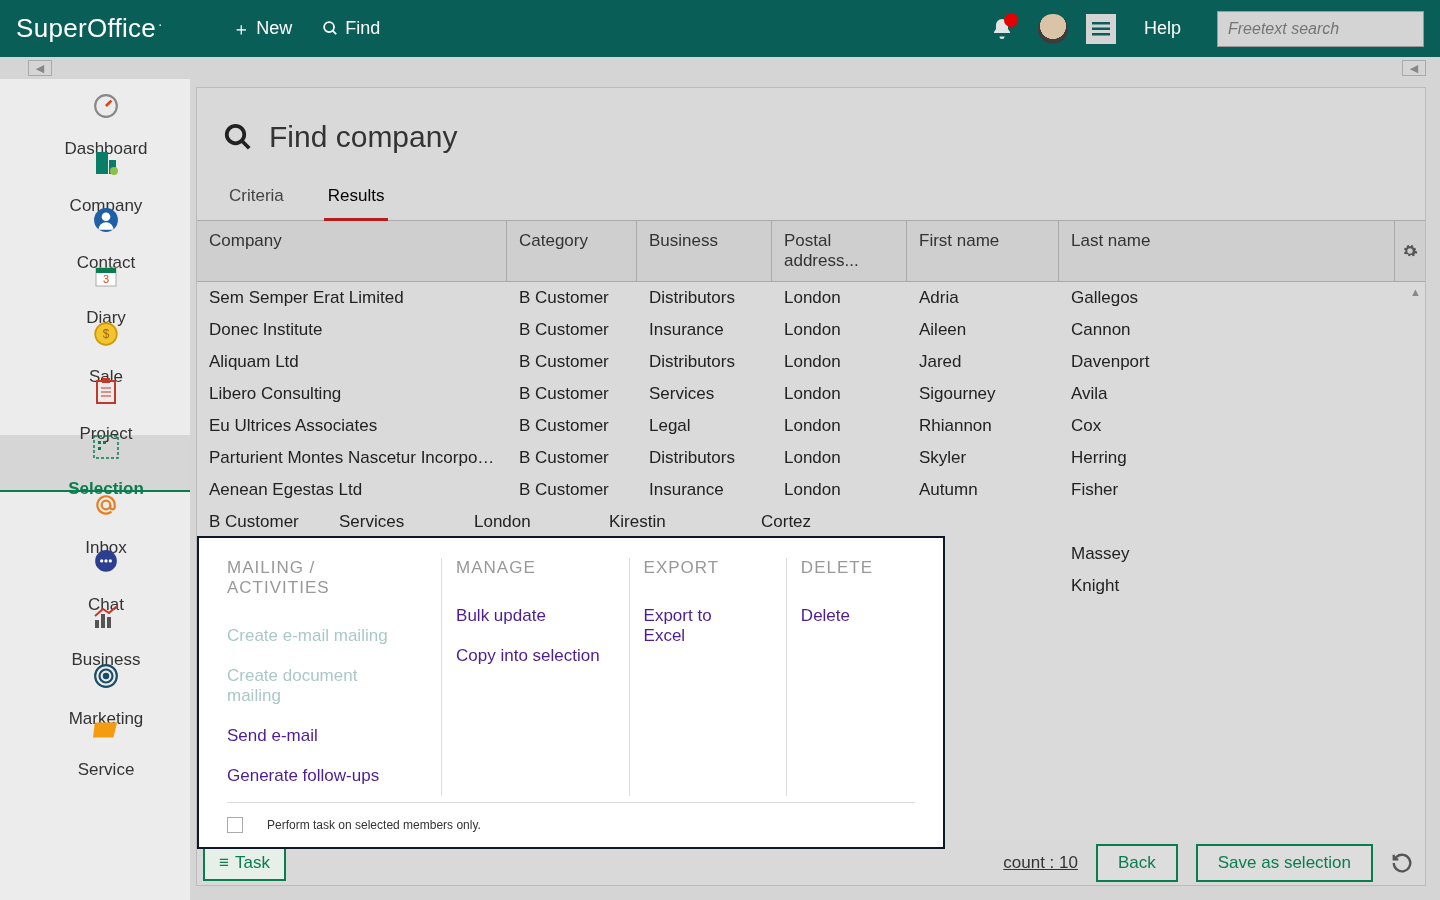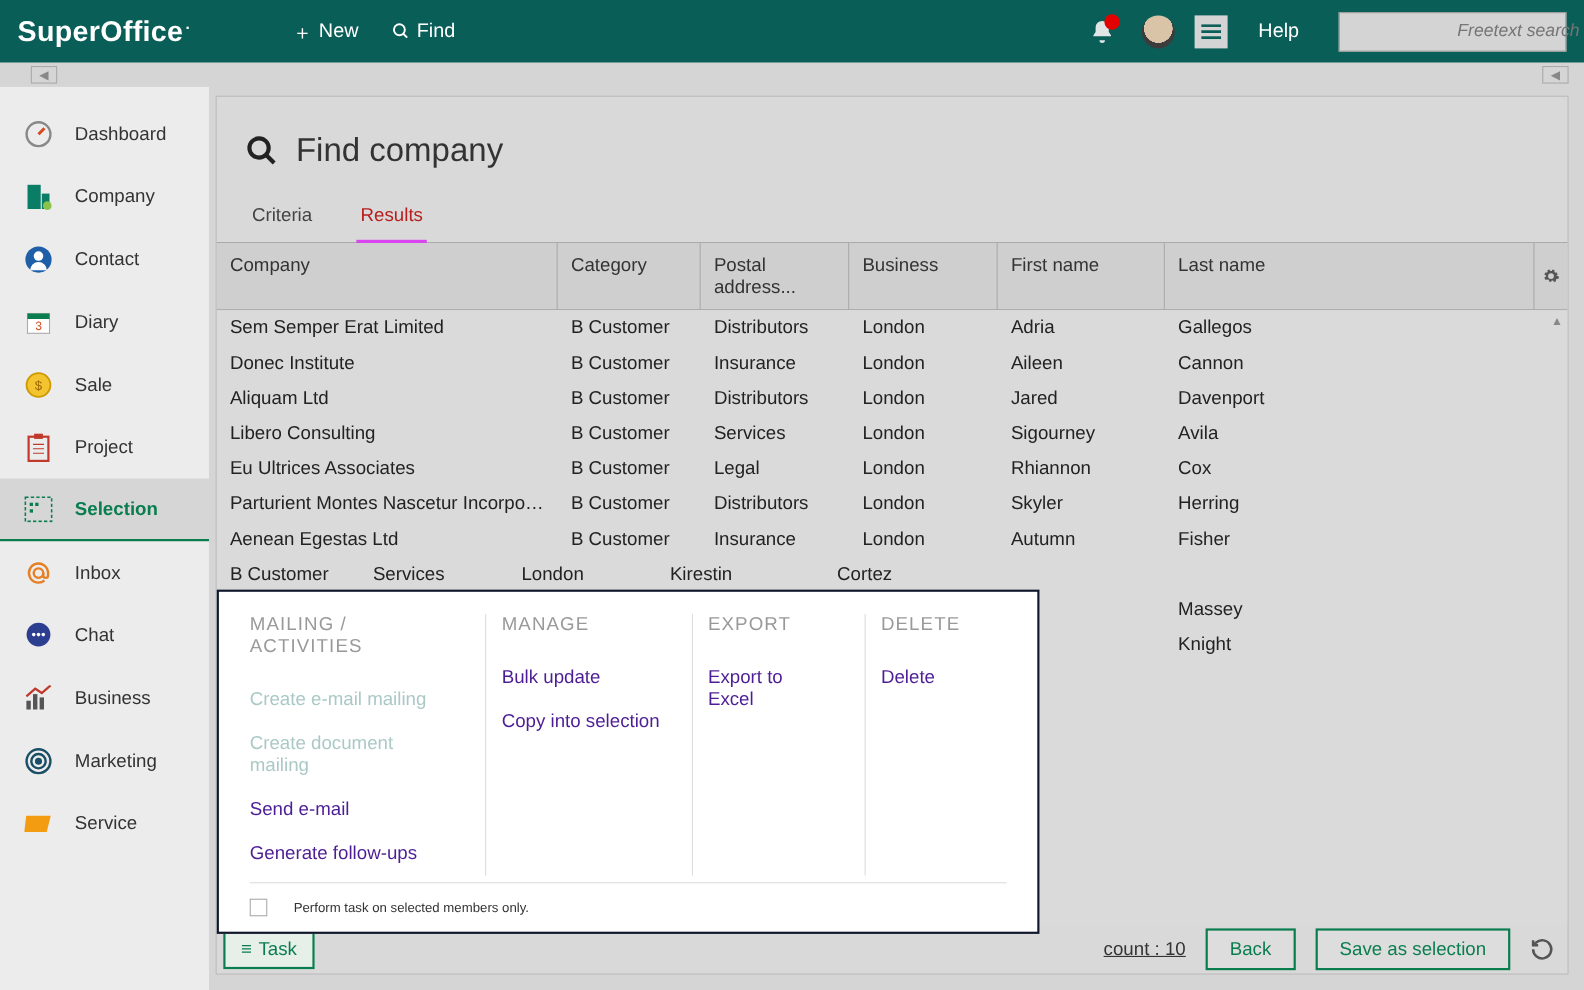--- a/index.html
+++ b/index.html
@@ -1,47 +1,47 @@
 <!DOCTYPE html>
 <html><head>
 <meta charset="utf-8">
 <style>
 * { margin:0; padding:0; box-sizing:border-box; font-family:"Segoe UI",Arial,sans-serif; }
 html,body { width:1440px; height:900px; overflow:hidden; background:#d5d5d5; }
 
 .topbar { height:57px; background:#0a5e58; display:flex; align-items:center; color:#fff; padding:0 16px; }
-.logo { font-size:26px; font-weight:700; letter-spacing:0.3px; margin-right:93px; }
+.logo { font-size:26px; font-weight:400; letter-spacing:0.3px; margin-right:70px; }
 .logo-dot { font-size:14px; vertical-align:top; margin-left:2px; }
 .top-btn { display:flex; align-items:center; gap:6px; font-size:18px; margin-right:30px; cursor:pointer; }
 .top-spacer { flex:1; }
 .bell-wrap { position:relative; margin-right:24px; cursor:pointer; }
 .bell-dot { position:absolute; top:-4px; right:-4px; width:14px; height:14px; background:#e50000; border-radius:50%; }
 .avatar { width:30px; height:30px; border-radius:50%; background:radial-gradient(circle at 50% 40%, #d9c4a8 0%, #d9c4a8 55%, #3c3c3c 56%); margin-right:18px; cursor:pointer; }
 .burger-box { width:30px; height:30px; background:#d4d4d4; display:flex; align-items:center; justify-content:center; margin-right:28px; cursor:pointer; }
 .help { font-size:18px; margin-right:36px; cursor:pointer; }
 .search-box { width:207px; height:36px; background:#d4d4d4; border:1px solid #999; display:flex; align-items:center; padding:0 10px; }
-.search-box input { flex:1; background:transparent; border:none; outline:none; font-size:16px; font-style:italic; color:#555;text-align:right; }
+.search-box input { flex:1; background:transparent; border:none; outline:none; font-size:16px; font-style:italic; color:#555; }
 
 .collapse-bar { height:22px; background:#d5d5d5; display:flex; align-items:center; }
 .collapse-left { margin-left:28px; color:#888; border:1px solid #aaa; width:24px; height:16px; display:flex; align-items:center; justify-content:center; font-size:11px; cursor:pointer; }
 .collapse-right { margin-left:auto; margin-right:14px; color:#888; border:1px solid #aaa; width:24px; height:16px; display:flex; align-items:center; justify-content:center; font-size:11px; cursor:pointer; }
 
 .body { display:flex; height:821px; }
 .sidebar { width:190px; background:#ececec; padding-top:14px; }
-.side-item { display:flex; align-items:center; height:57px; padding-left:22px; gap:20px; font-size:17px; color:#333; cursor:pointer; }
+.side-item { display:flex; align-items:center; height:57px; padding-left:22px; gap:20px; font-size:17px; color:#333; cursor:pointer;flex-direction:column; }
 .side-item.active { background:#d6d6d6; color:#0a7d4f; font-weight:600; border-bottom:2px solid #0a7d4f; }
 .side-icon { width:26px; height:26px; display:flex; align-items:center; justify-content:center; }
 
 .main { flex:1; padding:8px 14px 14px 6px; display:flex; flex-direction:column; position:relative; }
 .panel { flex:1; border:1px solid #bbb; background:#d9d9d9; display:flex; flex-direction:column; position:relative; }
 .panel-head { padding:32px 26px 22px; display:flex; align-items:center; gap:16px; }
 .panel-head h1 { font-size:30px; font-weight:400; color:#333; }
 .tabs { display:flex; border-bottom:1px solid #aaa; padding-left:28px; gap:36px; }
 .tab { padding:10px 4px 12px; font-size:17px; color:#444; cursor:pointer; }
-.tab.active { color:#b91c1c; border-bottom:3px solid #d946ef; margin-bottom:-1px; }
+.tab.active { color:#000000; border-bottom:3px solid #b91c1c; margin-bottom:-1px; }
 
 .grid { flex:1; overflow:hidden; display:flex; flex-direction:column; }
 .grid-head { display:flex; border-bottom:1px solid #aaa; background:#cfcfcf; }
 .gh { padding:10px 12px; font-size:17px; color:#333; border-right:1px solid #aaa; }
 .gh:last-child { border-right:none; }
 .gear-cell { width:30px; display:flex; align-items:center; justify-content:center; color:#555; cursor:pointer; }
 .grid-body { flex:1; overflow-y:auto; background:#dadada; position:relative; }
 .row { display:flex; padding:6px 0; font-size:17px; color:#222; }
 .cell { padding:0 12px; white-space:nowrap; overflow:hidden; text-overflow:ellipsis; }
 .c-company{width:310px}.c-category{width:130px}.c-business{width:135px}.c-postal{width:135px}.c-first{width:152px}.c-last{width:260px}
@@ -248,22 +248,22 @@
         <h1>Find company</h1>
       </div>
       <div class="tabs">
         <div class="tab">Criteria</div>
         <div class="tab active">Results</div>
       </div>
       <div class="grid">
         <div class="grid-head">
           <div class="gh c-company">Company</div>
           <div class="gh c-category">Category</div>
+          <div class="gh c-business">Business</div>
           <div class="gh c-postal">Postal address...</div>
-          <div class="gh c-business">Business</div>
           <div class="gh c-first">First name</div>
           <div class="gh c-last" style="flex:1">Last name</div>
           <div class="gear-cell">
             <svg width="16" height="16" viewBox="0 0 24 24" fill="#555">
                 <path d="M12 8a4 4 0 1 0 0 8 4 4 0 0 0 0-8zm9 4l2 1-1 3-2-.5a8 8 0 0 1-1.5 1.5l.5 2-3 1-1-2h-2l-1 2-3-1 .5-2A8 8 0 0 1 6 16.5L4 17l-1-3 2-1v-2l-2-1 1-3 2 .5A8 8 0 0 1 7.5 6L7 4l3-1 1 2h2l1-2 3 1-.5 2A8 8 0 0 1 18 7.5l2-.5 1 3-2 1z"></path>
               </svg>
           </div>
         </div>
         <div class="grid-body" id="grid-body">
           <div class="scroll-ind">▲</div>

